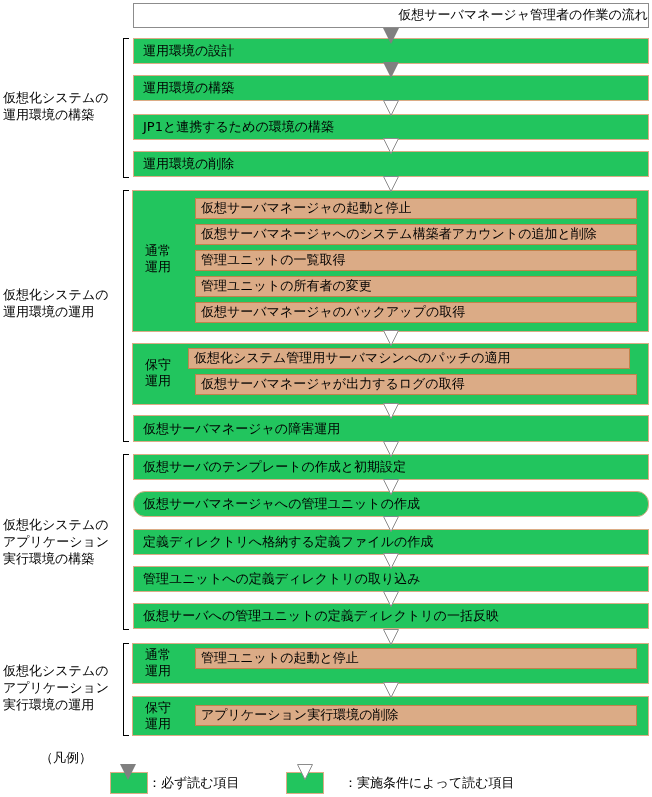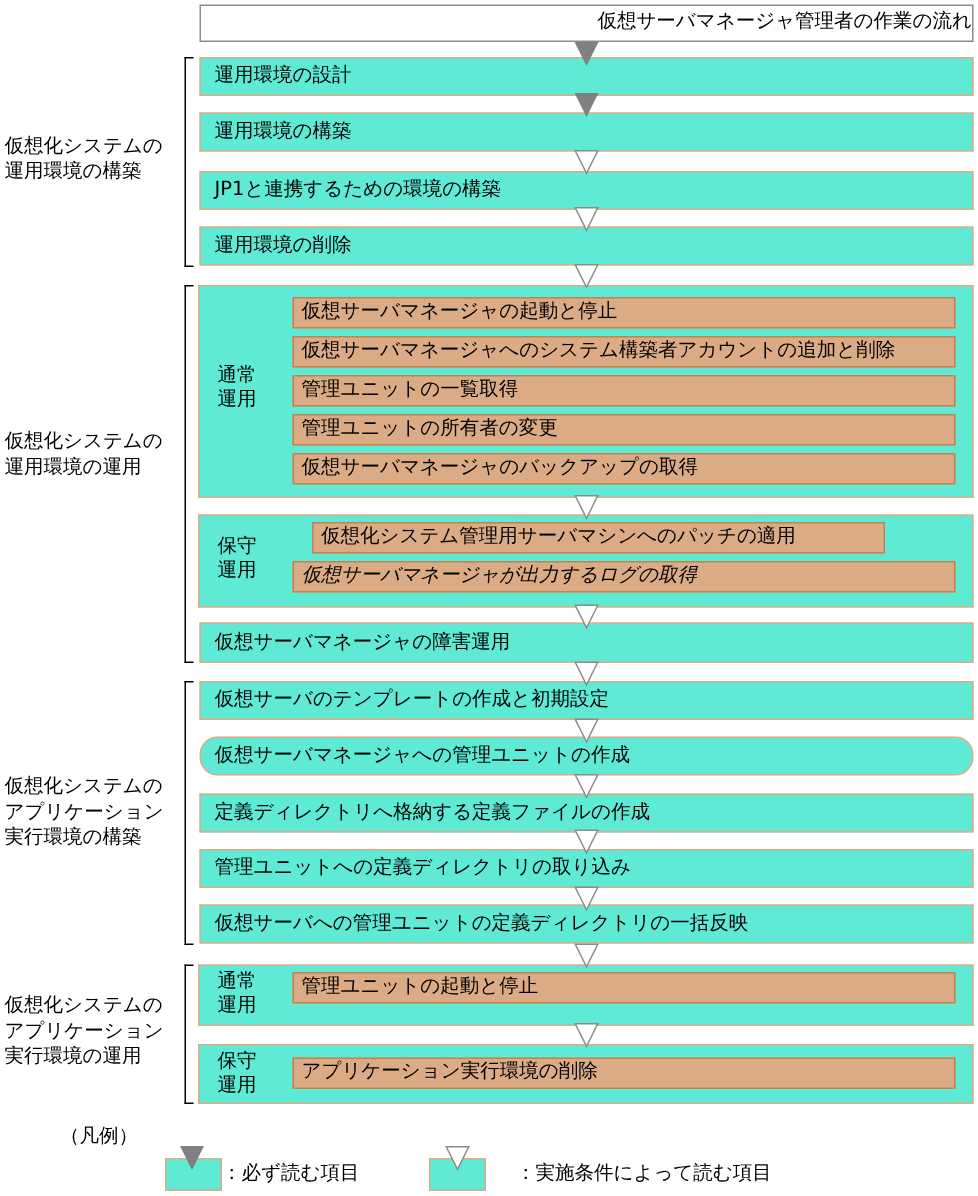--- a/index.html
+++ b/index.html
@@ -1,20 +1,20 @@
 <!DOCTYPE html>
 <html><head>
 <meta charset="utf-8">
 <style>
   html, body { margin:0; padding:0; background:#ffffff; }
   body { width:652px; height:797px; position:relative; overflow:hidden;
          font-family:"DejaVu Sans", sans-serif; font-size:13px; color:#000; }
   .abs { position:absolute; box-sizing:border-box; }
   .title-box { border:1px solid #8c8c8c; background:#fff; text-align:right; line-height:22px; }
-  .box { background:#5eead4; border:1px solid #dbac86; padding-left:9px; white-space:nowrap; }
+  .box { background:#22c55e; border:1px solid #dbac86; padding-left:9px; white-space:nowrap; }
   .inner { background:#dbab86; border:1px solid #c3824c; padding-left:5px; white-space:nowrap; line-height:18px; }
   .sub-label { line-height:16px; font-size:13px; }
   .side-label { line-height:17px; font-size:13px; white-space:nowrap; }
   .bracket { border:1px solid #000; border-right:none; width:6px; }
 </style>
 </head>
 <body>
 
 <div class="abs title-box" style="left:133px; top:3px; width:516px; height:25px;">
   <span>仮想サーバマネージャ管理者の作業の流れ</span>
@@ -56,22 +56,22 @@
 <div class="abs inner" style="left:195px; top:250px; width:442px; height:21px;"><span>管理ユニットの一覧取得</span></div>
 <div class="abs inner" style="left:195px; top:276px; width:442px; height:21px;"><span>管理ユニットの所有者の変更</span></div>
 <div class="abs inner" style="left:195px; top:302px; width:442px; height:21px;"><span>仮想サーバマネージャのバックアップの取得</span></div>
 
 <div class="abs box" style="left:132px; top:343px; width:517px; height:62px;">
   <div class="abs sub-label" style="left:12px; top:13px;">
     <div>保守</div>
     <div>運用</div>
   </div>
 </div>
-<div class="abs inner" style="left:208px; top:348px; width:382px; height:21px;"><span>仮想化システム管理用サーバマシンへのパッチの適用</span></div>
-<div class="abs inner" style="left:195px; top:374px; width:442px; height:21px;font-style:italic;"><span>仮想サーバマネージャが出力するログの取得</span></div>
+<div class="abs inner" style="left:188px; top:348px; width:442px; height:21px;"><span>仮想化システム管理用サーバマシンへのパッチの適用</span></div>
+<div class="abs inner" style="left:195px; top:374px; width:442px; height:21px;"><span>仮想サーバマネージャが出力するログの取得</span></div>
 
 <div class="abs box" style="left:133px; top:415px; width:516px; height:27px; line-height:25px;">
   <span>仮想サーバマネージャの障害運用</span>
 </div>
 
 <div class="abs side-label" style="left:3px; top:516px;">
   <div>仮想化システムの</div>
   <div>アプリケーション</div>
   <div>実行環境の構築</div>
 </div>

